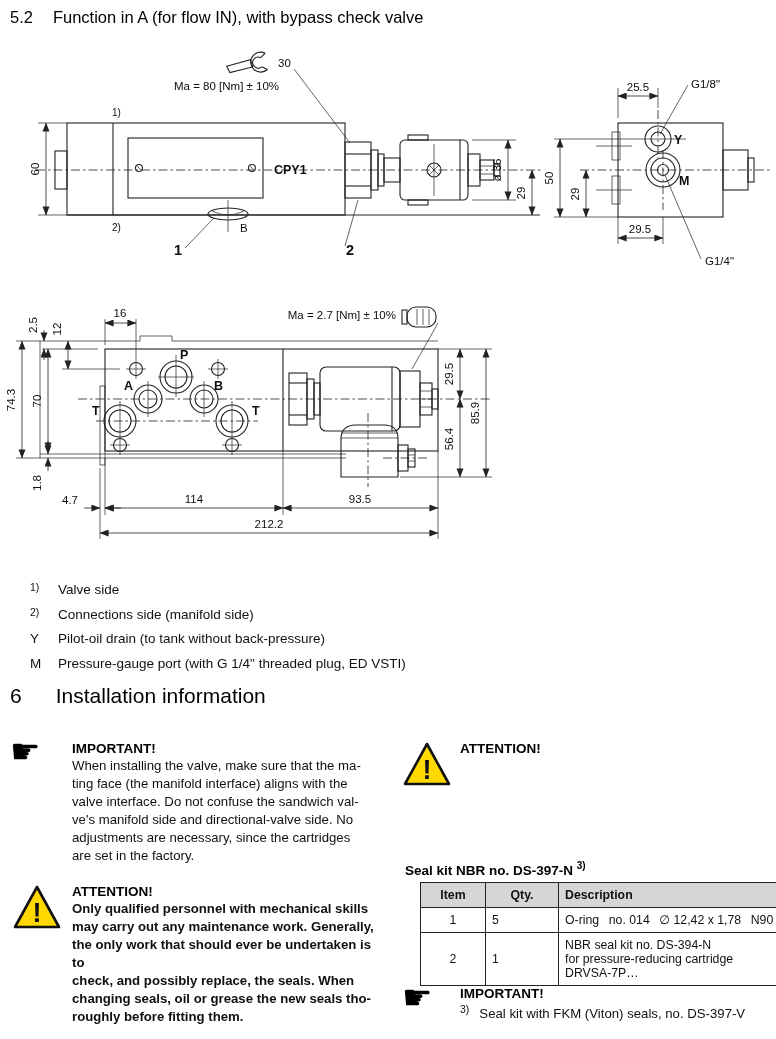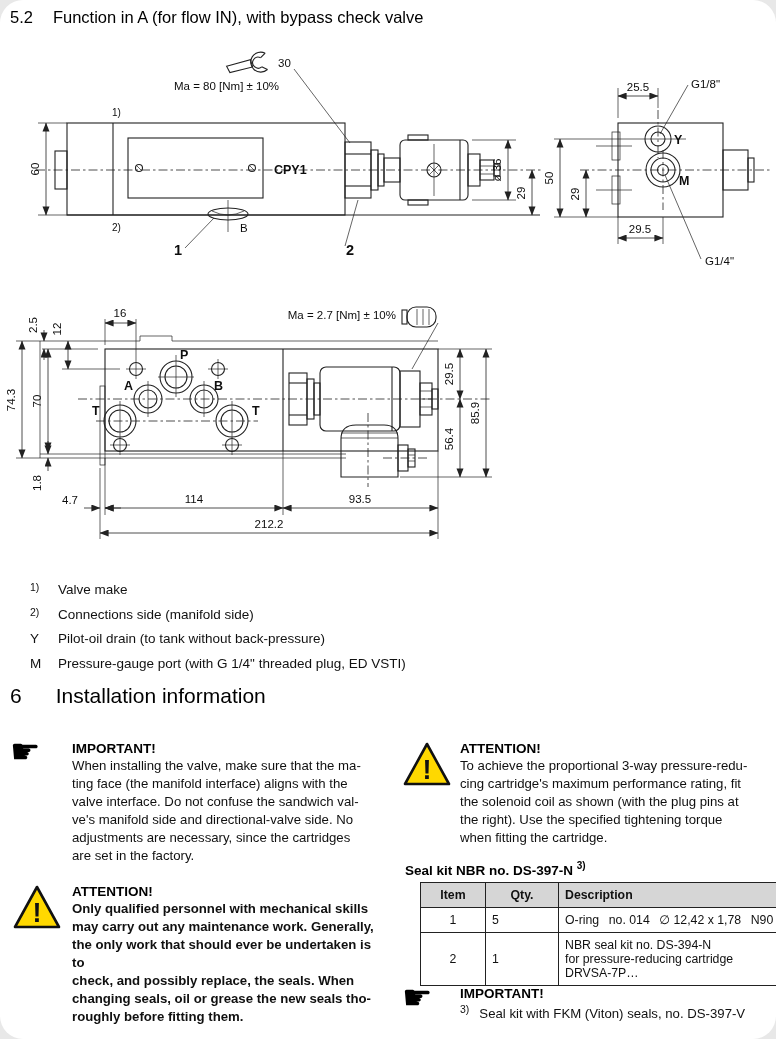--- a/index.html
+++ b/index.html
@@ -1,17 +1,17 @@
 <!DOCTYPE html>
 <html><head>
 <meta charset="utf-8">
 <style>
   html,body{margin:0;padding:0;background:#e8e8e8;}
   .page{position:relative;width:776px;height:1039px;background:#fff;
-        font-family:"Liberation Sans",sans-serif;color:#111;overflow:hidden;border-radius:23px;}
+        font-family:"Liberation Sans",sans-serif;color:#111;overflow:hidden;}
   .abs{position:absolute;}
   .h1{font-size:16.5px;display:flex;gap:20px;font-weight:400;color:#000;}
   .h2{font-size:21px;display:flex;gap:34px;font-weight:400;color:#000;}
   .legend-row{display:flex;font-size:13.5px;line-height:24.5px;}
   .legend-key{width:28px;flex:0 0 28px;}
   .legend-key.sup{font-size:10.5px;vertical-align:super;position:relative;top:-3px;}
   .notice-head{font-weight:bold;font-size:13.5px;color:#000;text-align:right;}
   .para{font-size:13.2px;line-height:18px;white-space:pre-line;color:#101010;}
   .hand-glyph{font-size:34px;line-height:30px;color:#000;}
   .sealkit-title{font-weight:bold;font-size:13.5px;color:#000;}
@@ -322,21 +322,21 @@
     <text x="186" y="210" text-anchor="middle">114</text>
     <line class="dim" x1="275" y1="215" x2="430" y2="215" marker-start="url(#as)" marker-end="url(#ae)"></line>
     <text x="352" y="210" text-anchor="middle">93.5</text>
     <line class="dim" x1="92" y1="240" x2="430" y2="240" marker-start="url(#as)" marker-end="url(#ae)"></line>
     <text x="261" y="235" text-anchor="middle">212.2</text>
   </svg>
 
   <div class="abs" style="left:30px;top:578px;width:520px;">
     <div class="legend-row">
       <span class="legend-key sup">1)</span>
-      <span>Valve make</span>
+      <span>Valve side</span>
     </div>
     <div class="legend-row">
       <span class="legend-key sup">2)</span>
       <span>Connections side (manifold side)</span>
     </div>
     <div class="legend-row">
       <span class="legend-key">Y</span>
       <span>Pilot-oil drain (to tank without back-pressure)</span>
     </div>
     <div class="legend-row">
@@ -369,25 +369,20 @@
 the only work that should ever be undertaken is to
 check, and possibly replace, the seals. When
 changing seals, oil or grease the new seals tho-
 roughly before fitting them.</div>
 
   <svg class="warn-tri abs" style="left:402px;top:741px;" width="50" height="46" viewBox="0 0 50 46">
     <polygon points="25,3 47,43 3,43" fill="#FFD800" stroke="#111" stroke-width="2.6" stroke-linejoin="round"></polygon>
     <text x="25" y="38" text-anchor="middle" font-size="27" font-weight="bold" fill="#111" font-family="Liberation Sans, sans-serif">!</text>
   </svg>
   <div class="abs notice-head" style="left:460px;top:741px;">ATTENTION!</div>
-  <div class="abs para" style="left:460px;top:757px;width:312px;">To achieve the proportional 3-way pressure-redu-
-cing cartridge's maximum performance rating, fit
-the solenoid coil as shown (with the plug pins at
-the right). Use the specified tightening torque
-when fitting the cartridge.</div>
 
   <div class="abs sealkit-title" style="left:405px;top:860px;">
     <span>Seal kit NBR no. DS-397-N</span>
     <span class="sup-ref">3)</span>
   </div>
 
   <table class="seal abs" style="left:420px;top:882px;">
     <thead>
       <tr>
         <th class="c-item">Item</th>

